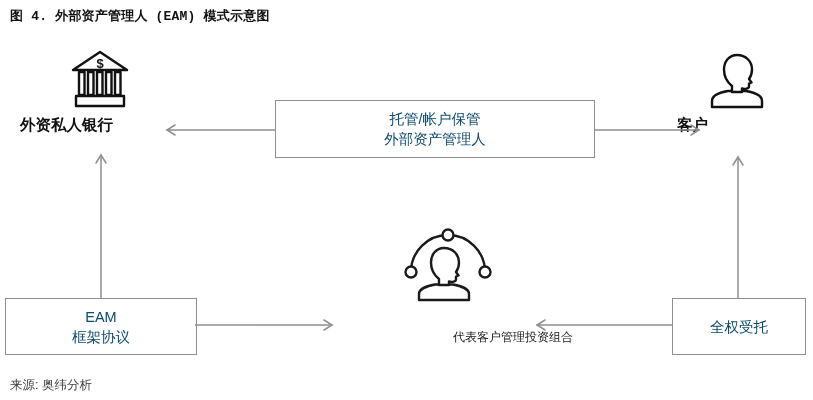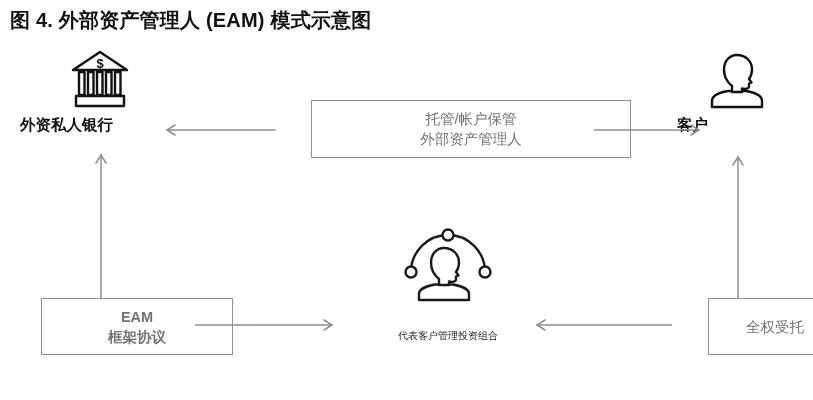--- a/index.html
+++ b/index.html
@@ -2,38 +2,38 @@
 <html><head>
 <meta charset="utf-8">
 <style>
   html,body { margin:0; padding:0; background:#ffffff; }
   .canvas {
     position:relative; width:813px; height:400px; background:#ffffff;
     font-family:"Liberation Sans","DejaVu Sans",sans-serif; overflow:hidden;
   }
   .title {
     position:absolute; left:10px; top:7px;
-    font-size:20px; font-weight:bold; color:#111111; letter-spacing:0.2px;
+    font-size:13px; font-weight:bold; color:#111111; letter-spacing:0.2px;font-family:Liberation Mono, monospace;
   }
   .source {
     position:absolute; left:10px; top:377px;
     font-size:12.5px; color:#3d3d3d;
   }
   .node-label {
     position:absolute; text-align:left; font-weight:bold;
     font-size:15.5px; color:#111111;
   }
   .node-sublabel {
-    position:absolute; text-align:center; font-weight:normal;
-    font-size:10px; color:#1a1a1a;
+    position:absolute; text-align:right; font-weight:normal;
+    font-size:12px; color:#1a1a1a;
   }
   .gbox {
     position:absolute; border:1px solid #8f8f8f; background:#ffffff;
     display:flex; flex-direction:column; align-items:center; justify-content:center;
-    color:#737373; font-size:14.5px; line-height:20px; text-align:center;margin-left:36px;
+    color:#0c4a6e; font-size:14.5px; line-height:20px; text-align:center;
   }
   .icon-abs { position:absolute; }
   svg { display:block; }
 </style>
 </head>
 <body>
 
 <div class="canvas">
 
   <div class="title">图 4. 外部资产管理人 (EAM) 模式示意图</div>
@@ -70,21 +70,21 @@
       <circle cx="87" cy="44" r="5.5" fill="#ffffff"></circle>
     </svg>
   </div>
   <div class="node-sublabel" style="left:323px; top:329px; width:250px;">代表客户管理投资组合</div>
 
   <div class="gbox" style="left:275px; top:100px; width:318px; height:56px;">
     <span>托管/帐户保管</span>
     <span>外部资产管理人</span>
   </div>
 
-  <div class="gbox" style="left:5px; top:298px; width:190px; height:55px;font-weight:bold;">
+  <div class="gbox" style="left:5px; top:298px; width:190px; height:55px;">
     <span>EAM</span>
     <span>框架协议</span>
   </div>
 
   <div class="gbox" style="left:672px; top:298px; width:132px; height:55px;">
     <span>全权受托</span>
   </div>
 
   <svg class="icon-abs" style="left:160px; top:122px;" width="116" height="16" viewBox="0 0 116 16" fill="none" stroke="#8f8f8f" stroke-width="1.5" stroke-linecap="round">
     <line x1="115" y1="8" x2="7" y2="8"></line>
@@ -109,14 +109,15 @@
   <svg class="icon-abs" style="left:195px; top:317px;" width="144" height="16" viewBox="0 0 144 16" fill="none" stroke="#8f8f8f" stroke-width="1.5" stroke-linecap="round">
     <line x1="0" y1="8" x2="137" y2="8"></line>
     <path d="M129,3 L137,8 L129,13"></path>
   </svg>
 
   <svg class="icon-abs" style="left:530px; top:317px;" width="142" height="16" viewBox="0 0 142 16" fill="none" stroke="#8f8f8f" stroke-width="1.5" stroke-linecap="round">
     <line x1="142" y1="8" x2="7" y2="8"></line>
     <path d="M15,3 L7,8 L15,13"></path>
   </svg>
 
+  <div class="source">来源: 奥纬分析</div>
 
 </div>
 
 </body></html>

